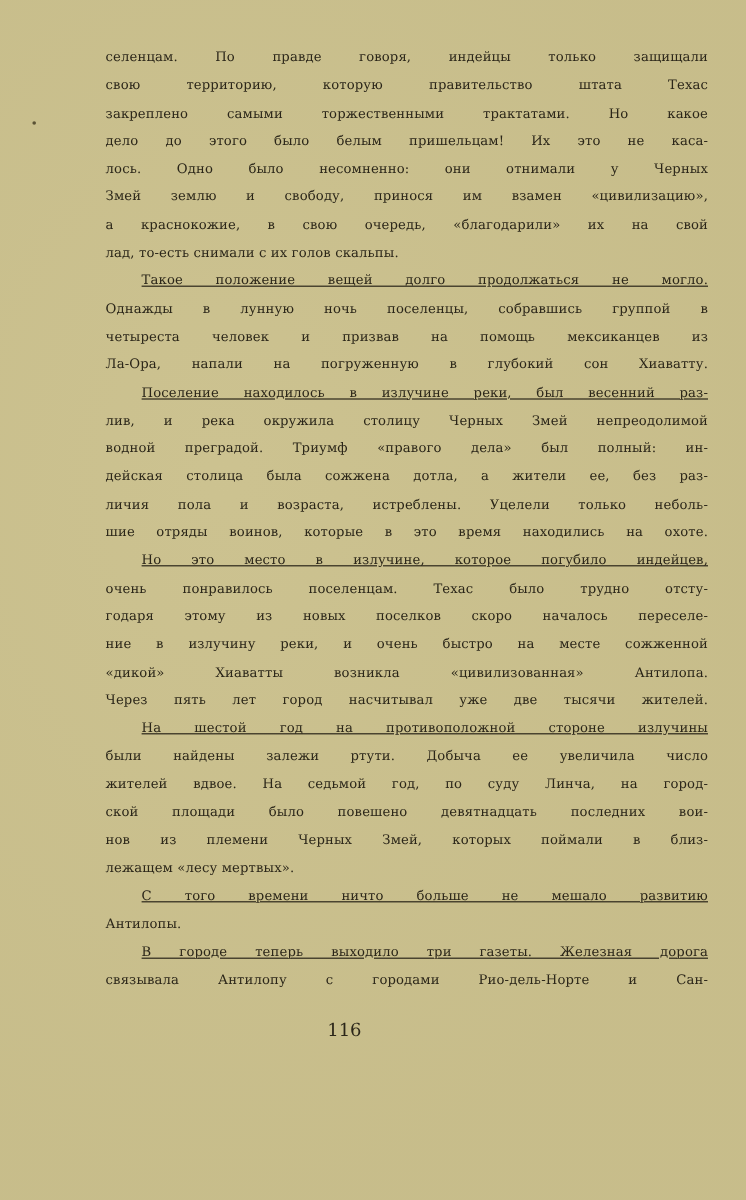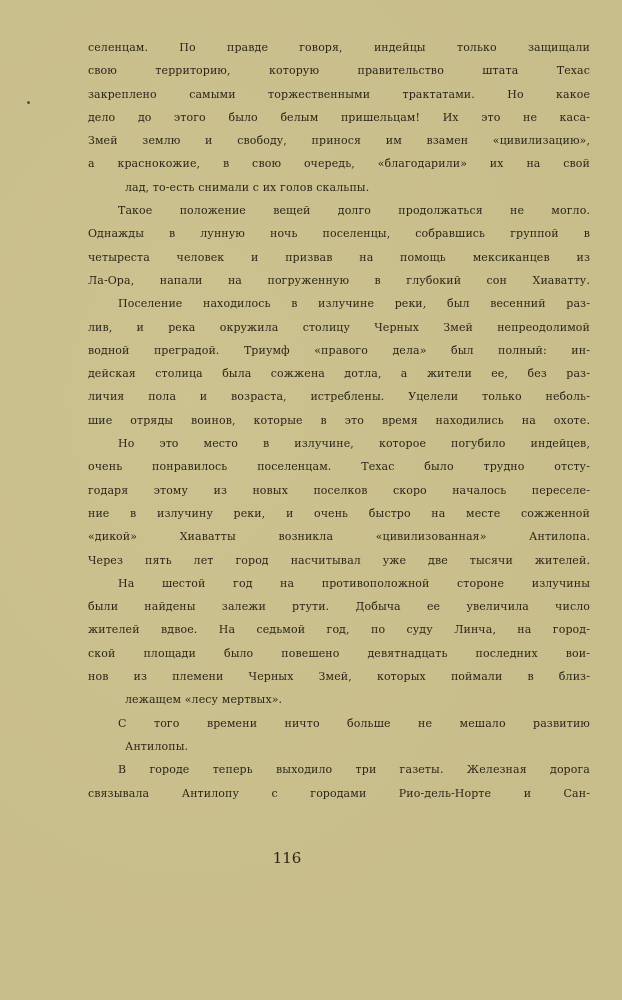--- a/index.html
+++ b/index.html
@@ -26,24 +26,24 @@
       height: 23.3px;
       line-height: 23.3px;
       font-size: 11px;
       white-space: nowrap;
       text-align: justify;
       text-align-last: justify;
       letter-spacing: 0.1px;
     }
     .line.last {
       text-align-last: left;
-      margin-left: 37px;
     }
     .line.indent {
       padding-left: 30px;
+      text-decoration: underline;
     }
     .page-number {
       position: absolute;
       left: 0;
       width: 534px;
       top: 848px;
       text-align: center;
       font-size: 15px;
       line-height: 20px;
       padding-left: 40px;
@@ -62,20 +62,21 @@
 </head>
 <body>
 
 <div class="speck"></div>
 
 <div class="page" id="page">
     <div class="line">селенцам. По правде говоря, индейцы только защищали</div>
     <div class="line">свою территорию, которую правительство штата Техас</div>
     <div class="line">закреплено самыми торжественными трактатами. Но какое</div>
     <div class="line">дело до этого было белым пришельцам! Их это не каса-</div>
+    <div class="line">лось. Одно было несомненно: они отнимали у Черных</div>
     <div class="line">Змей землю и свободу, принося им взамен «цивилизацию»,</div>
     <div class="line">а краснокожие, в свою очередь, «благодарили» их на свой</div>
     <div class="line last">лад, то-есть снимали с их голов скальпы.</div>
     <div class="line indent">Такое положение вещей долго продолжаться не могло.</div>
     <div class="line">Однажды в лунную ночь поселенцы, собравшись группой в</div>
     <div class="line">четыреста человек и призвав на помощь мексиканцев из</div>
     <div class="line">Ла-Ора, напали на погруженную в глубокий сон Хиаватту.</div>
     <div class="line indent">Поселение находилось в излучине реки, был весенний раз-</div>
     <div class="line">лив, и река окружила столицу Черных Змей непреодолимой</div>
     <div class="line">водной преградой. Триумф «правого дела» был полный: ин-</div>

